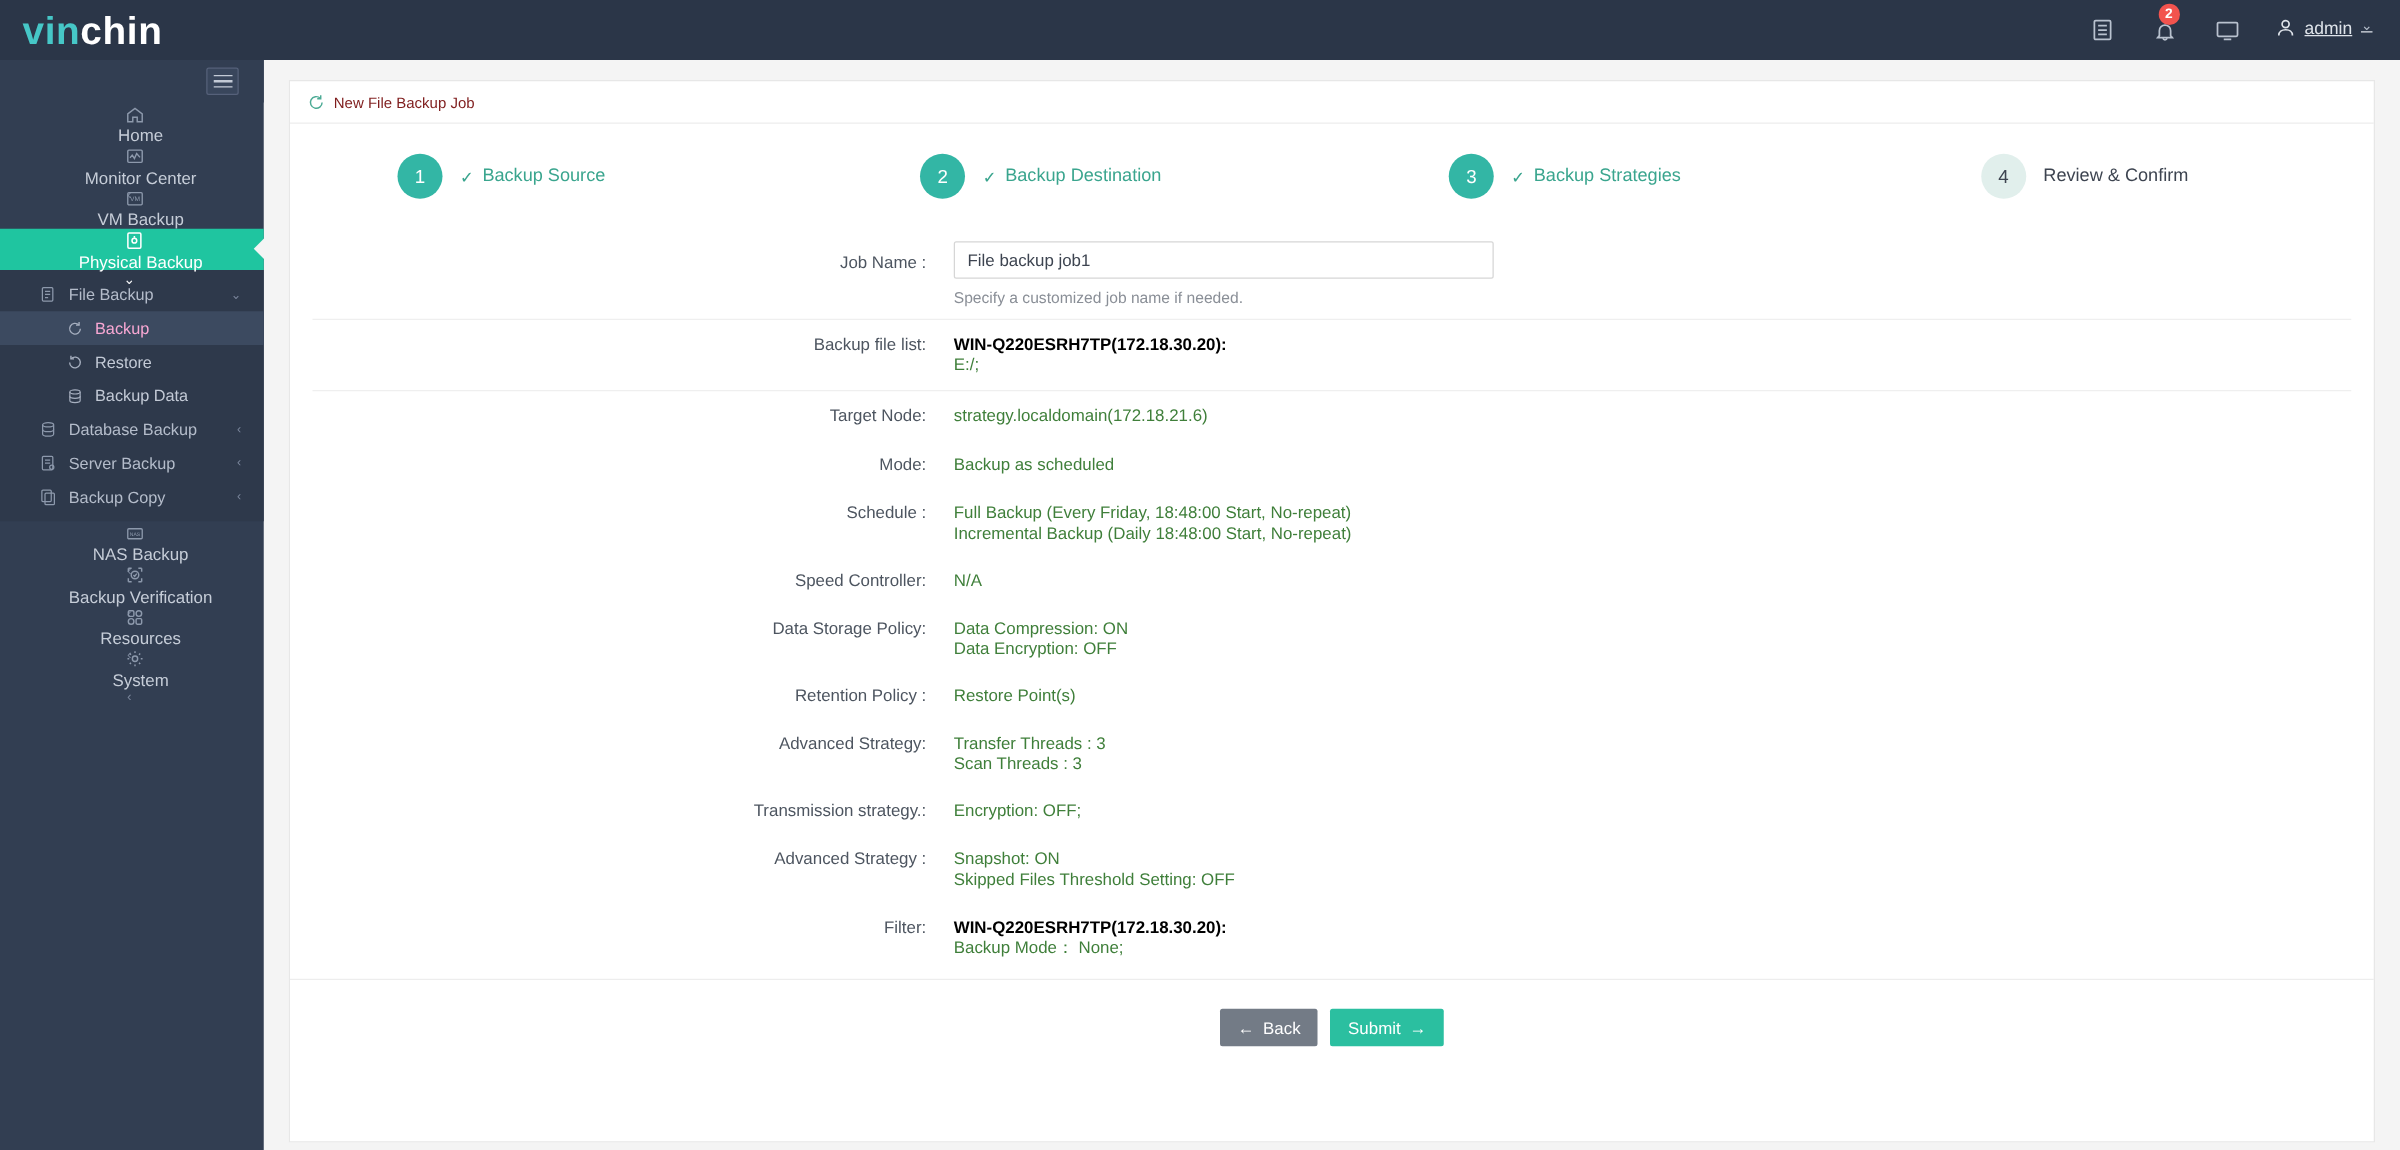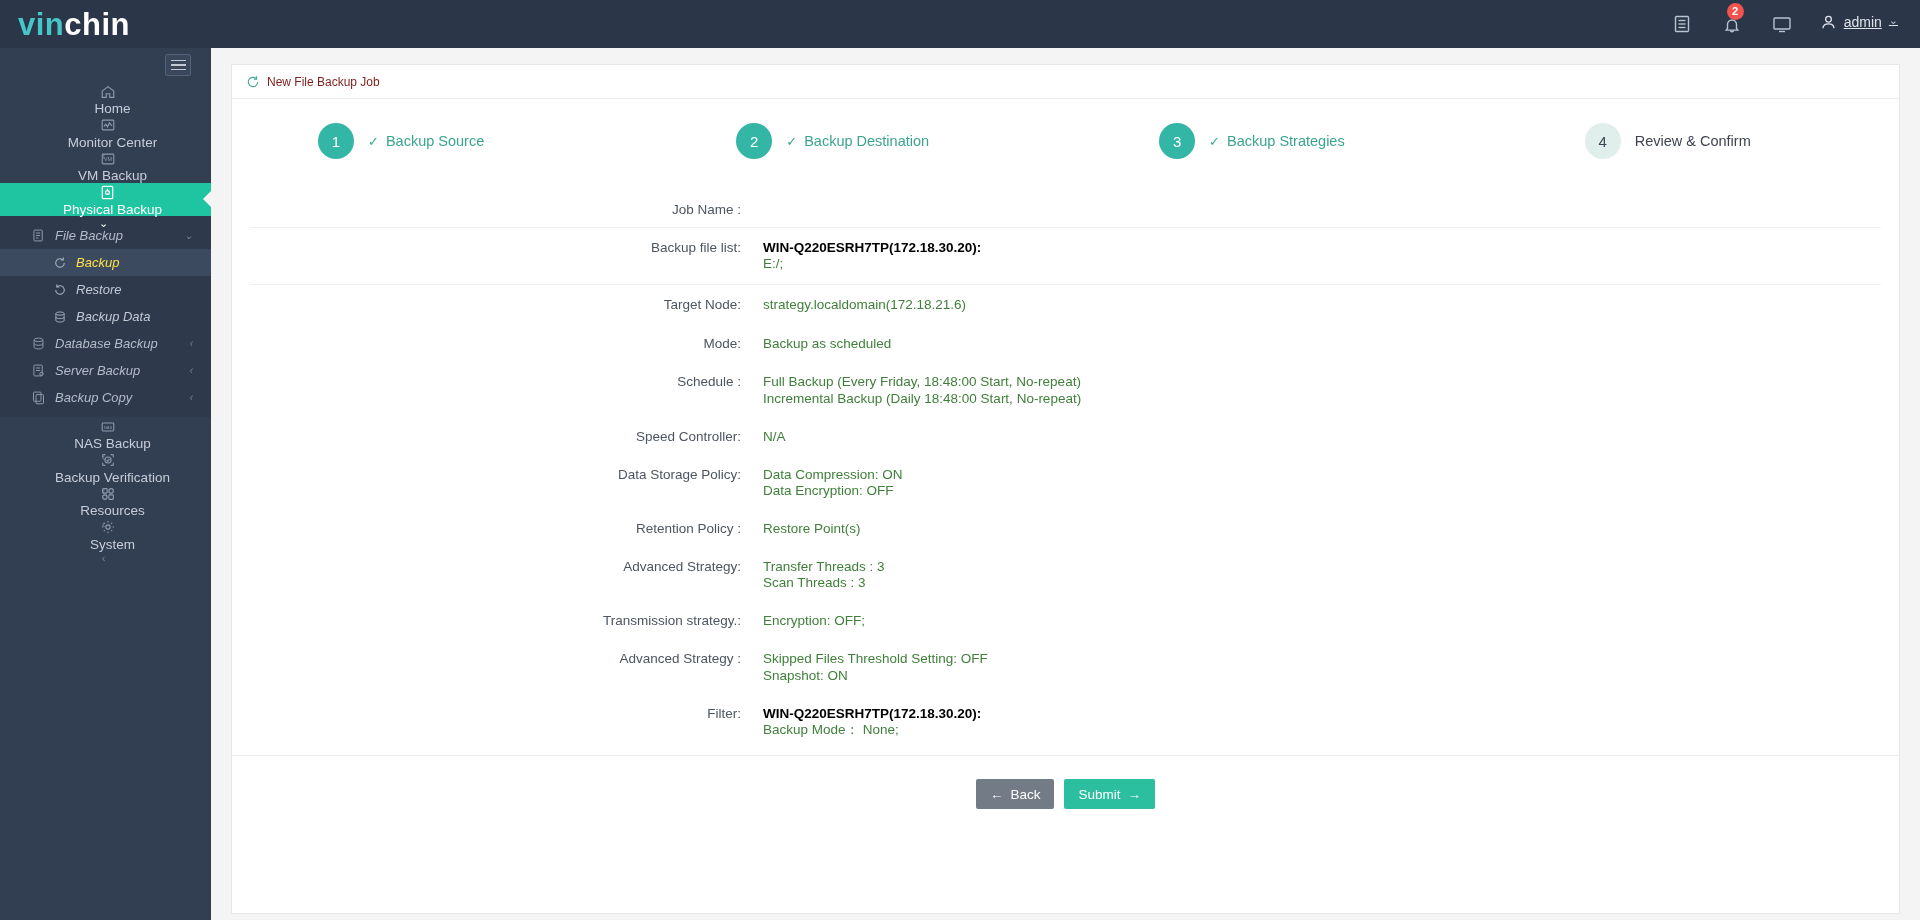--- a/index.html
+++ b/index.html
@@ -78,36 +78,36 @@
   .nav-item.active {
     background: #1fc5a0; color: #ffffff;
   }
   .nav-item.active .nico, .nav-item.active .ncaret { color: #ffffff; }
   .nav-item.active::after {
     content: ""; position: absolute; right: -1px; top: 50%;
     transform: translateY(-50%);
     border-top: 9px solid transparent; border-bottom: 9px solid transparent;
     border-right: 9px solid #f4f4f4;
   }
-  .sub-group { background: #2e394b; font-style: italic; }
+  .sub-group { background: #2e394b; }
   .nav-sub {
     height: 27px; display: flex; align-items: center;
     color: #b4bcca; font-size: 13px; cursor: pointer; padding-left: 30px;
   }
   .nav-sub .nico { width: 17px; height: 17px; margin-right: 8px;
     display: flex; align-items: center; justify-content: center; color: #8d99ac; flex: 0 0 17px; }
   .nav-sub .nlabel { flex: 1; }
   .nav-sub .ncaret { color: #79849a; font-size: 10px; padding-right: 18px; }
   .nav-sub2 {
     height: 27px; display: flex; align-items: center;
     color: #c3cad6; font-size: 13px; cursor: pointer; padding-left: 52px;
   }
   .nav-sub2 .nico { width: 16px; height: 16px; margin-right: 8px;
     display: flex; align-items: center; justify-content: center; color: #a7b0c0; flex: 0 0 16px; }
-  .nav-sub2.selected { background: #3c4a60; color: #fde047; }
+  .nav-sub2.selected { background: #3c4a60; color: #f9a8d4; }
   .sp { height: 6px; }
 
   
   .main {
     position: absolute; top: 48px; left: 211px;
     width: 1709px; height: 872px; background: #f4f4f4;
     padding: 16px 20px 0 20px;
   }
   .panel {
     background: #ffffff; border: 1px solid #e7e7e7;
@@ -457,20 +457,24 @@
         <div class="stxt">
           <span>Review &amp; Confirm</span>
         </div>
       </div>
     </div>
 
     <div class="form">
 
       <div class="row row-jobname">
         <div class="lbl">Job Name :</div>
+        <div class="val">
+          <input class="jn-input" type="text" value="File backup job1" style="">
+          <div class="hint">Specify a customized job name if needed.</div>
+        </div>
       </div>
 
       <div class="row row-pad">
         <div class="lbl">Backup file list:</div>
         <div class="val">
           <div class="ln hdr">WIN-Q220ESRH7TP(172.18.30.20):</div>
           <div class="ln">E:/;</div>
         </div>
       </div>
 
@@ -530,22 +534,22 @@
       <div class="row row-pad1 nb">
         <div class="lbl">Transmission strategy.:</div>
         <div class="val">
           <div class="ln">Encryption: OFF;</div>
         </div>
       </div>
 
       <div class="row row-pad1 nb">
         <div class="lbl">Advanced Strategy :</div>
         <div class="val">
+          <div class="ln">Snapshot: ON</div>
           <div class="ln">Skipped Files Threshold Setting: OFF</div>
-          <div class="ln">Snapshot: ON</div>
         </div>
       </div>
 
       <div class="row row-pad1 nb">
         <div class="lbl">Filter:</div>
         <div class="val">
           <div class="ln hdr">WIN-Q220ESRH7TP(172.18.30.20):</div>
           <div class="ln">Backup Mode： None;</div>
         </div>
       </div>

